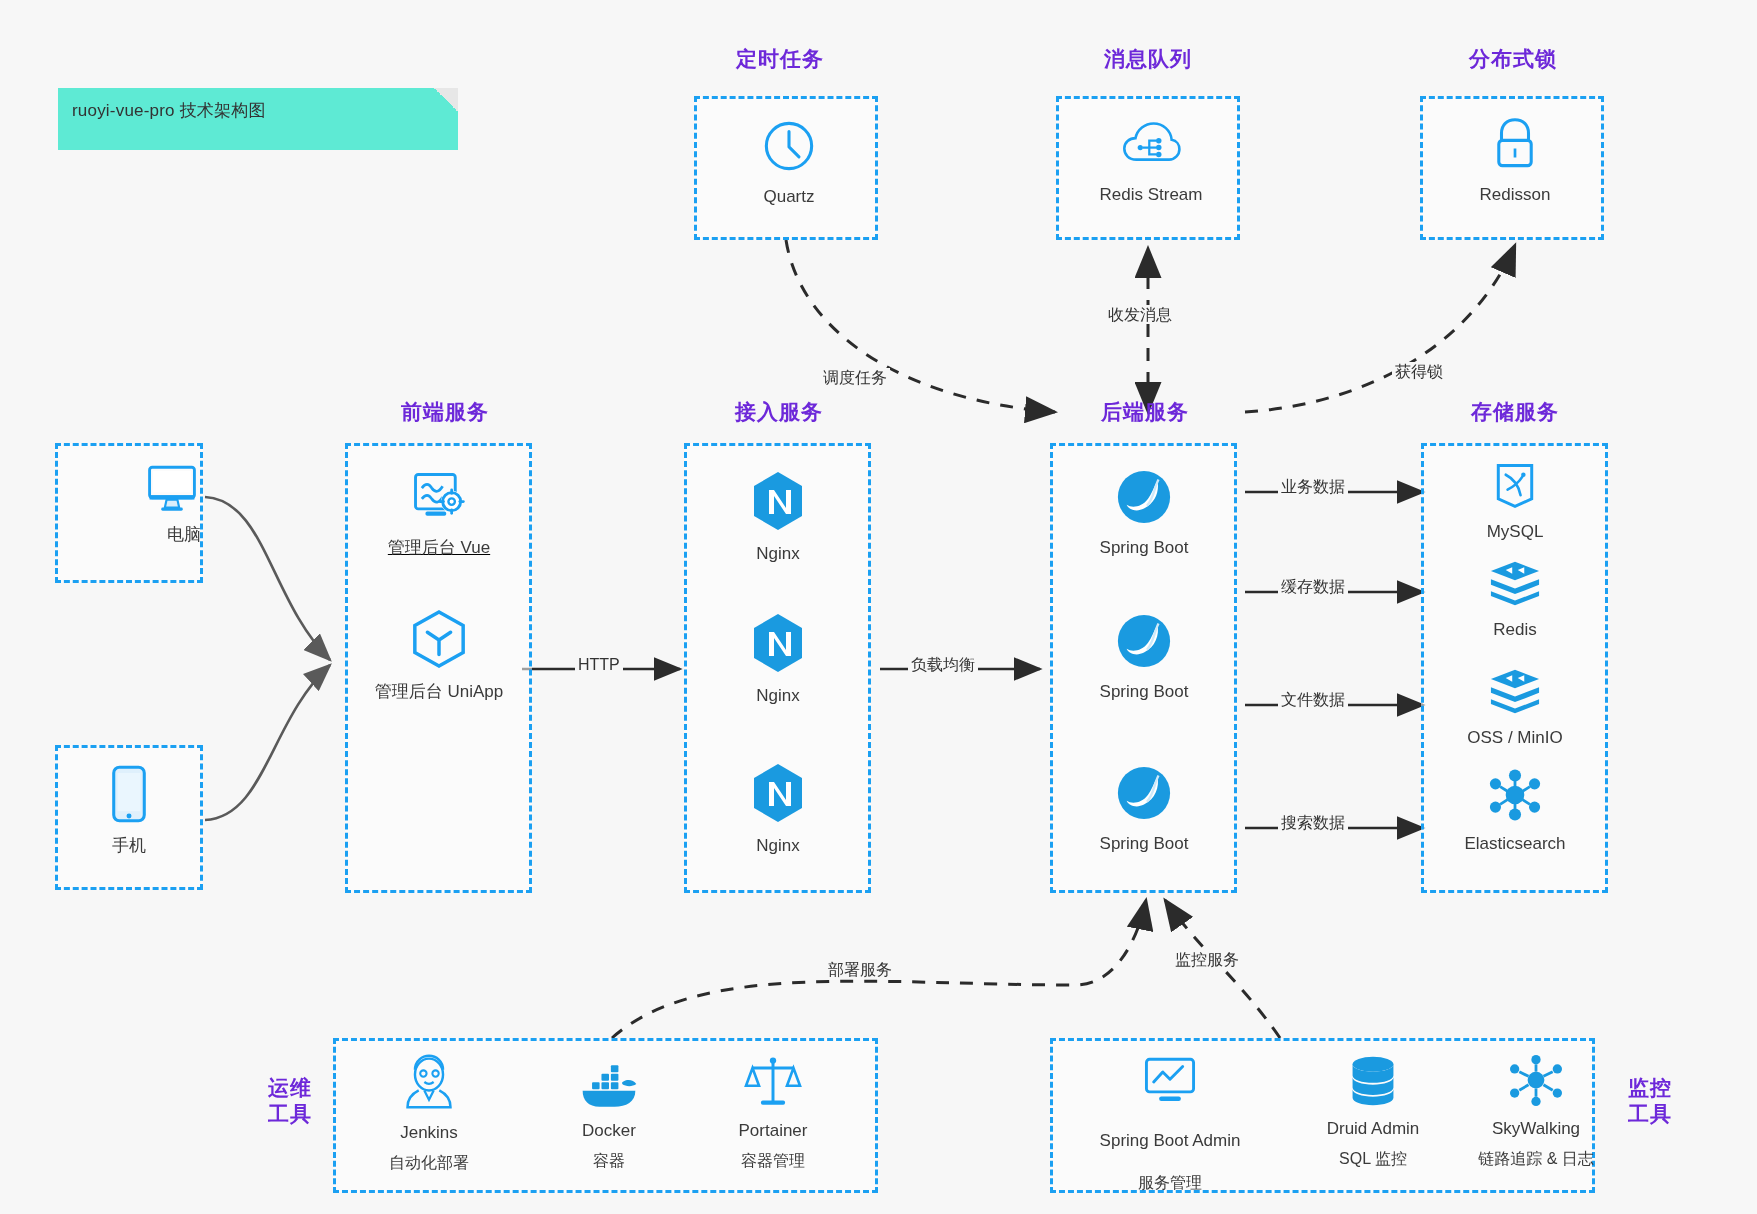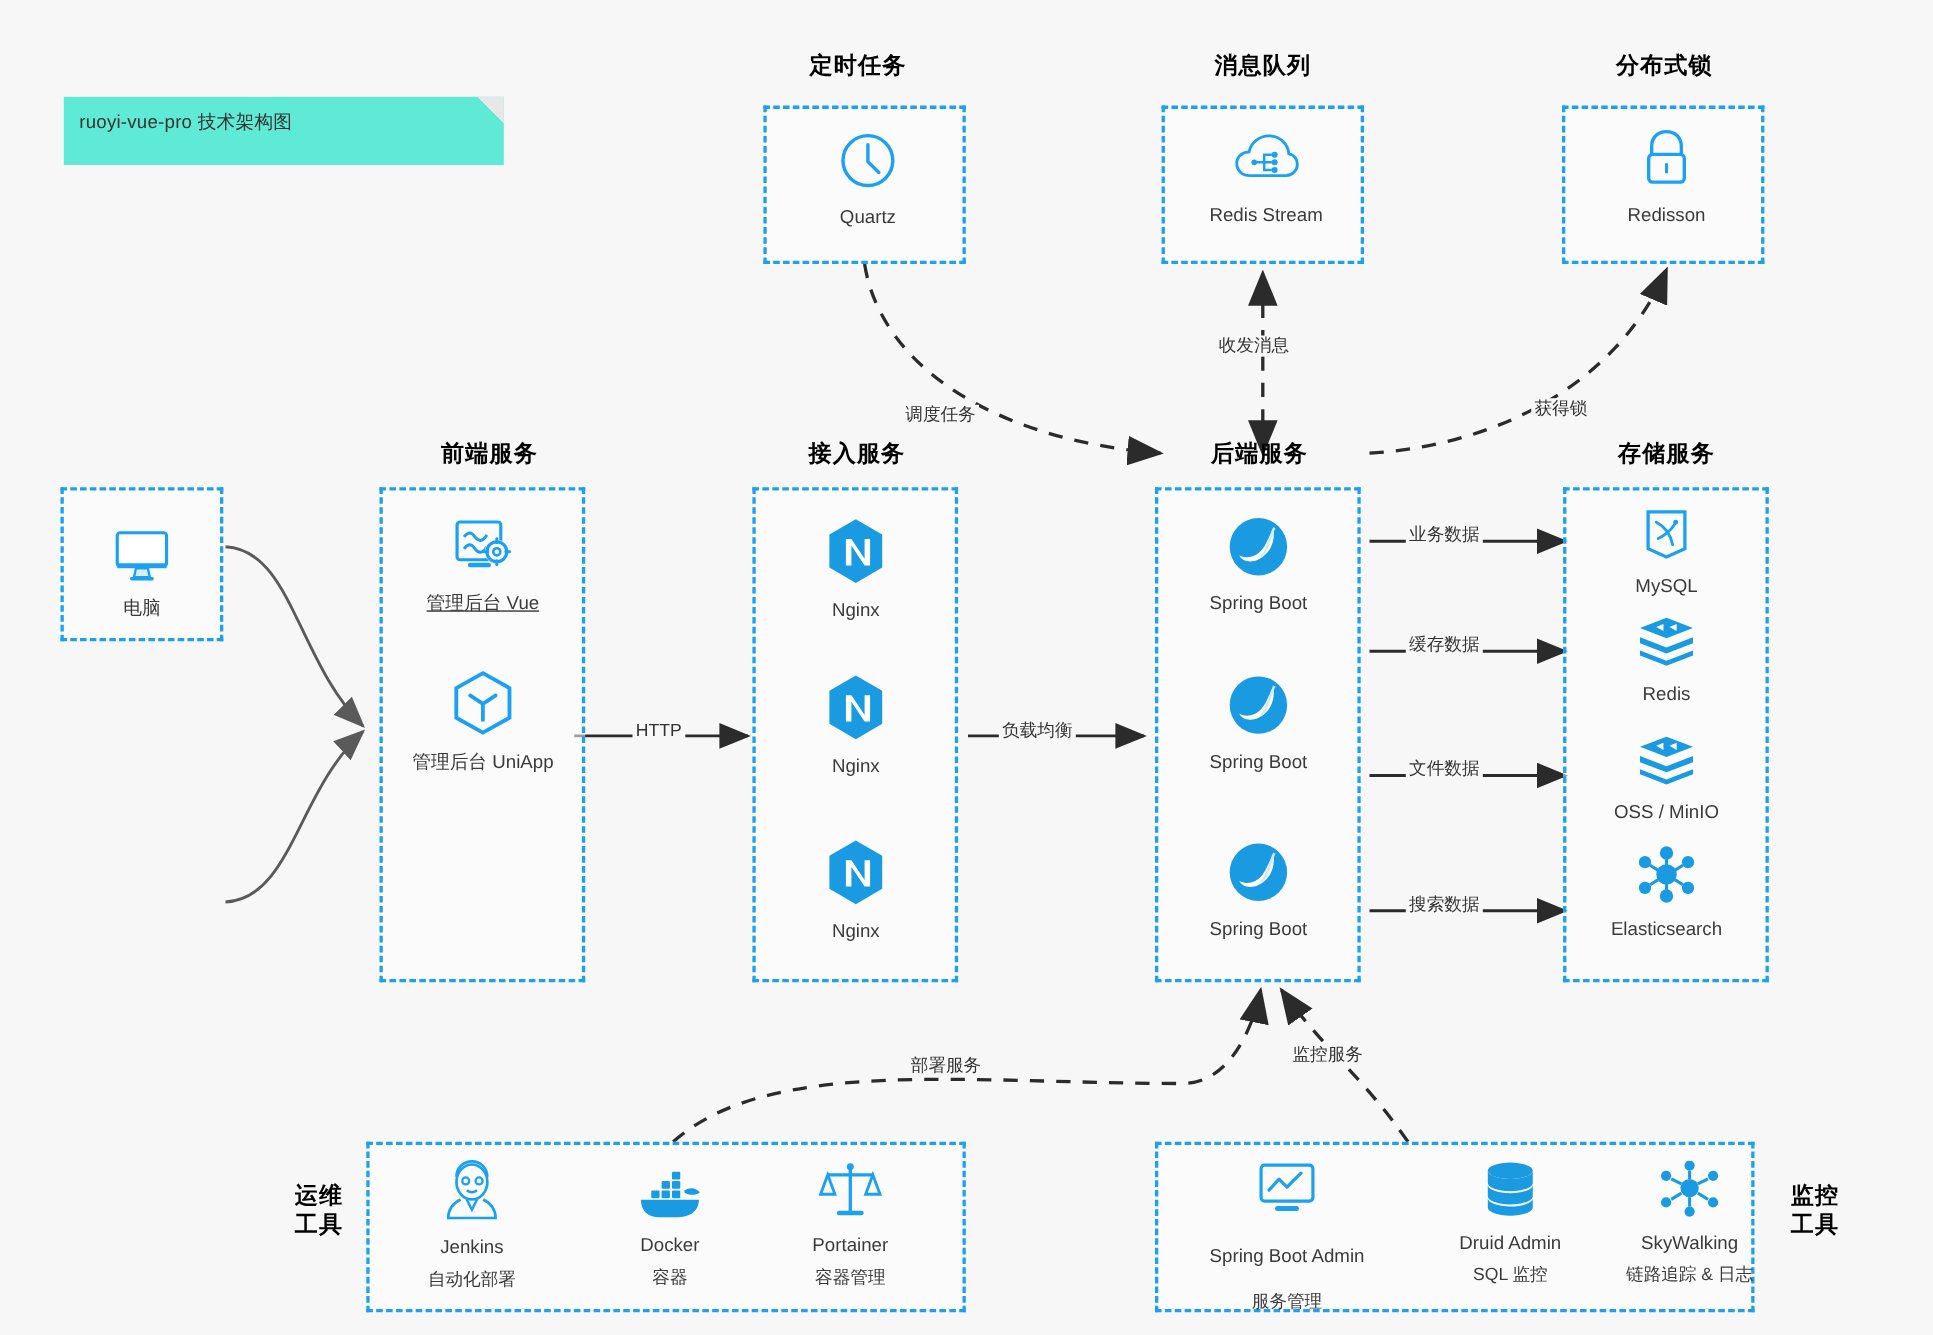--- a/index.html
+++ b/index.html
@@ -30,21 +30,21 @@
 
   
   .gbox{
     position:absolute;
     border:3px dashed #1ba0f2;
     background:rgba(255,255,255,0.55);
     box-sizing:border-box;
   }
   .gtitle{
     position:absolute;
-    color:#000000;font-weight:bold;font-size:21px;
+    color:#6d28d9;font-weight:bold;font-size:21px;
     text-align:center;white-space:nowrap;
     letter-spacing:1px;
   }
   .gtitle.side{line-height:1.25;}
 
   
   .node{
     position:absolute;
     display:flex;flex-direction:column;align-items:center;justify-content:flex-start;
     width:150px;
@@ -154,34 +154,46 @@
       </span>
       <span class="cap">Redisson</span>
     </div>
   </div>
 
   <div class="elabel" style="left:820px;top:368px;">调度任务</div>
   <div class="elabel" style="left:1105px;top:305px;">收发消息</div>
   <div class="elabel" style="left:1392px;top:362px;">获得锁</div>
 
   <div class="gbox" style="left:55px;top:443px;width:148px;height:140px;">
-    <div class="node" style="left:-1px;top:32px;width:144px;">
+    <div class="node" style="left:-1px;top:15px;width:144px;align-items:flex-end;">
       <span class="icon">
         <svg width="58" height="52" viewBox="0 0 64 58">
           <rect x="7" y="7" width="50" height="34" rx="3" fill="none" stroke="#1ba0f2" stroke-width="3.2"></rect>
           <rect x="11" y="11" width="42" height="24" fill="#ffffff"></rect>
           <rect x="7" y="38" width="50" height="5" fill="#1ba0f2"></rect>
           <path d="M26 43 L24 52 L40 52 L38 43 Z" fill="#d9eefb" stroke="#1ba0f2" stroke-width="2.4"></path>
           <rect x="20" y="52" width="24" height="3.4" rx="1.5" fill="#1ba0f2"></rect>
         </svg>
       </span>
       <span class="cap">电脑</span>
     </div>
   </div>
 
+  <div class="gbox" style="left:55px;top:745px;width:148px;height:145px;">
+    <div class="node" style="left:-1px;top:16px;width:144px;">
+      <span class="icon">
+        <svg width="42" height="60" viewBox="0 0 44 62">
+          <rect x="6" y="3" width="32" height="56" rx="6" fill="#dff0fc" stroke="#1ba0f2" stroke-width="3.2"></rect>
+          <rect x="10" y="9" width="24" height="40" fill="#eaf6fe"></rect>
+          <circle cx="22" cy="54" r="2.6" fill="#1ba0f2"></circle>
+        </svg>
+      </span>
+      <span class="cap">手机</span>
+    </div>
+  </div>
 
   <div class="gtitle" style="left:350px;top:398px;width:190px;">前端服务</div>
   <div class="gbox" style="left:345px;top:443px;width:187px;height:450px;">
     <div class="node" style="left:16px;top:24px;text-decoration:underline;">
       <span class="icon">
         <svg width="60" height="56" viewBox="0 0 66 62">
           <rect x="7" y="5" width="44" height="38" rx="3" fill="none" stroke="#1ba0f2" stroke-width="3.2"></rect>
           <path d="M14 20 q6 -8 11 0 q6 8 12 -2" fill="none" stroke="#1ba0f2" stroke-width="3"></path>
           <path d="M14 32 q6 -8 11 0 q6 8 12 -2" fill="none" stroke="#1ba0f2" stroke-width="3"></path>
           <rect x="18" y="46" width="23" height="4.6" rx="2" fill="#1ba0f2"></rect>

